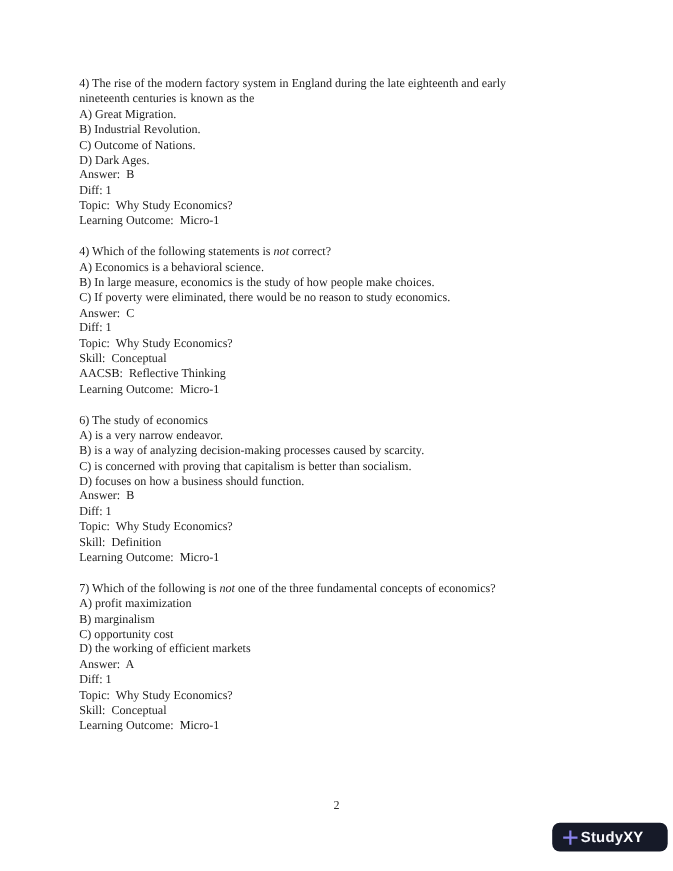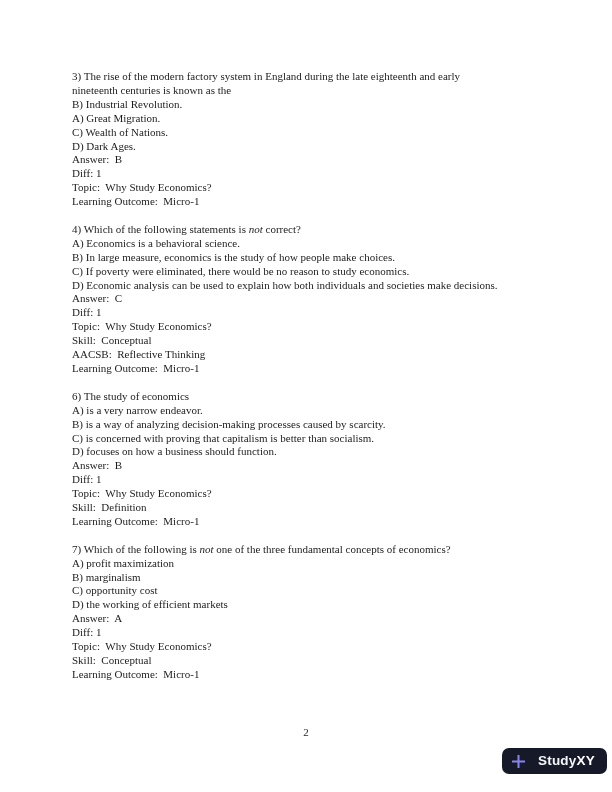--- a/index.html
+++ b/index.html
@@ -48,21 +48,21 @@
     left: 502px;
     top: 748px;
     width: 105px;
     height: 26px;
     border-radius: 7px;
     display: flex;
     align-items: center;
     justify-content: flex-start;
     padding: 0 0 0 9px;
     box-sizing: border-box;
-    gap: 12px;
+    gap: 2px;
   }
   .brand-plus {
     width: 15px;
     height: 15px;
     display: block;
     flex: 0 0 auto;
   }
   .brand-name {
     font-family: "Liberation Sans", sans-serif;
     font-weight: bold;
@@ -72,37 +72,36 @@
     display: flex;
   }
 </style>
 </head>
 <body>
 
 <div class="page">
 
   <div class="content">
       <div class="qblock">
-        <div class="line"><span>3) The rise of the modern factory system in England during the late eighteenth and early</span></div>
+        <div class="line"><span>4) The rise of the modern factory system in England during the late eighteenth and early</span></div>
         <div class="line"><span>nineteenth centuries is known as the</span></div>
+        <div class="line"><span>A) Great Migration.</span></div>
         <div class="line"><span>B) Industrial Revolution.</span></div>
-        <div class="line"><span>A) Great Migration.</span></div>
-        <div class="line"><span>C) Wealth of Nations.</span></div>
+        <div class="line"><span>C) Outcome of Nations.</span></div>
         <div class="line"><span>D) Dark Ages.</span></div>
         <div class="line"><span>Answer:  B</span></div>
         <div class="line"><span>Diff: 1</span></div>
         <div class="line"><span>Topic:  Why Study Economics?</span></div>
         <div class="line"><span>Learning Outcome:  Micro-1</span></div>
       </div>
       <div class="qblock">
         <div class="line"><span>4) Which of the following statements is </span><span class="it">not</span><span> correct?</span></div>
         <div class="line"><span>A) Economics is a behavioral science.</span></div>
         <div class="line"><span>B) In large measure, economics is the study of how people make choices.</span></div>
         <div class="line"><span>C) If poverty were eliminated, there would be no reason to study economics.</span></div>
-        <div class="line"><span>D) Economic analysis can be used to explain how both individuals and societies make decisions.</span></div>
         <div class="line"><span>Answer:  C</span></div>
         <div class="line"><span>Diff: 1</span></div>
         <div class="line"><span>Topic:  Why Study Economics?</span></div>
         <div class="line"><span>Skill:  Conceptual</span></div>
         <div class="line"><span>AACSB:  Reflective Thinking</span></div>
         <div class="line"><span>Learning Outcome:  Micro-1</span></div>
       </div>
       <div class="qblock">
         <div class="line"><span>6) The study of economics</span></div>
         <div class="line"><span>A) is a very narrow endeavor.</span></div>

